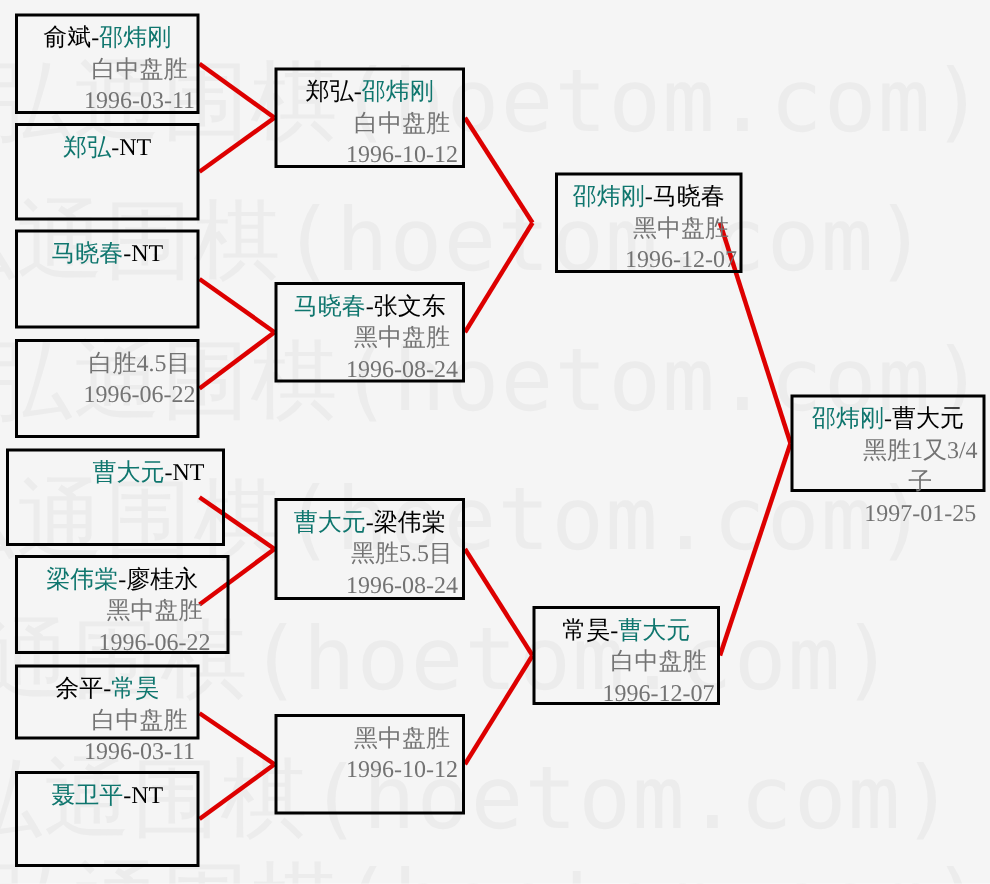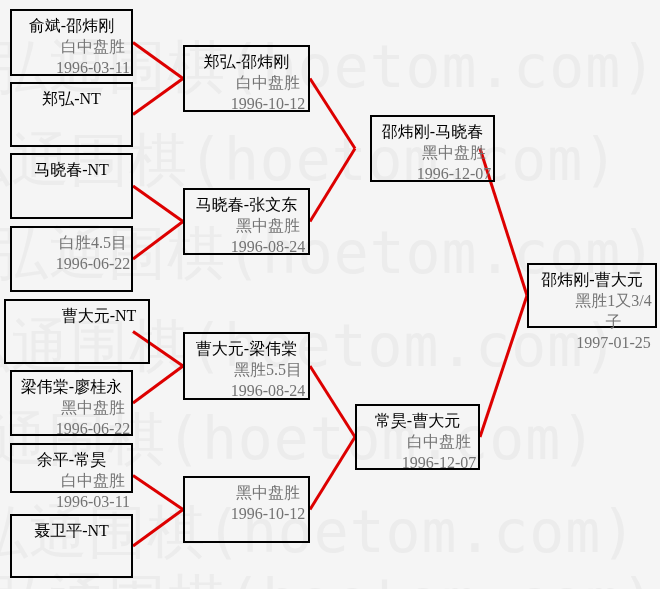--- a/index.html
+++ b/index.html
@@ -34,30 +34,30 @@
     box-sizing:border-box;
     border:2px solid #000000;
     background:transparent;
     text-align:center;
     font-size:16px;
     line-height:21px;
     padding-top:4px;
     color:#000000;
     z-index:2;
   }
-  .box .red{color:#000000;}
+  .box .red{color:#0f766e;}
   .sep{color:#000000;}
   .result,.date{color:#737373;margin-left:43px;}
   
   .b1{left:10px;top:9px;width:123px;height:67px;}
   .b2{left:10px;top:82px;width:123px;height:65px;}
   .b3{left:10px;top:153px;width:123px;height:66px;}
   .b4{left:10px;top:226px;width:123px;height:66px;}
   .b5{left:4px;top:299px;width:146px;height:65px;padding-left:44px;}
-  .b6{left:10px;top:370px;width:123px;height:66px;}
+  .b6{left:10px;top:370px;width:143px;height:66px;}
   .b7{left:10px;top:443px;width:123px;height:50px;}
   .b8{left:10px;top:514px;width:123px;height:64px;}
   
   .r2b1{left:183px;top:45px;width:127px;height:67px;}
   .r2b2{left:183px;top:188px;width:127px;height:67px;}
   .r2b3{left:183px;top:332px;width:127px;height:68px;}
   .r2b4{left:183px;top:476px;width:127px;height:67px;}
   
   .sf1{left:370px;top:115px;width:125px;height:67px;}
   .sf2{left:355px;top:404px;width:125px;height:66px;}

